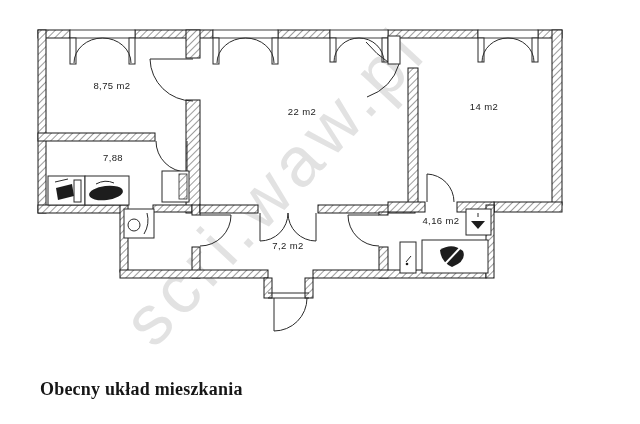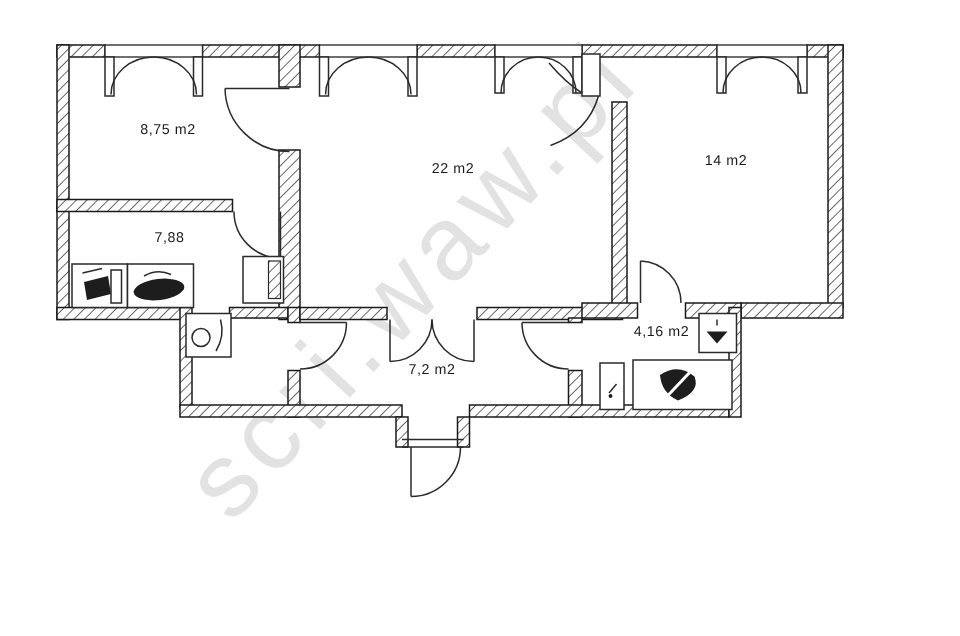--- a/index.html
+++ b/index.html
@@ -212,13 +212,14 @@
     <g>
       <text class="roomlabel" x="112" y="89" text-anchor="middle">8,75 m2</text>
       <text class="roomlabel" x="302" y="115" text-anchor="middle">22 m2</text>
       <text class="roomlabel" x="484" y="110" text-anchor="middle">14 m2</text>
       <text class="roomlabel" x="113" y="161" text-anchor="middle">7,88</text>
       <text class="roomlabel" x="288" y="249" text-anchor="middle">7,2 m2</text>
       <text class="roomlabel" x="441" y="224" text-anchor="middle">4,16 m2</text>
     </g>
   </svg>
 
+  <div class="caption">Obecny układ mieszkania</div>
 </div>
 
 </body></html>

